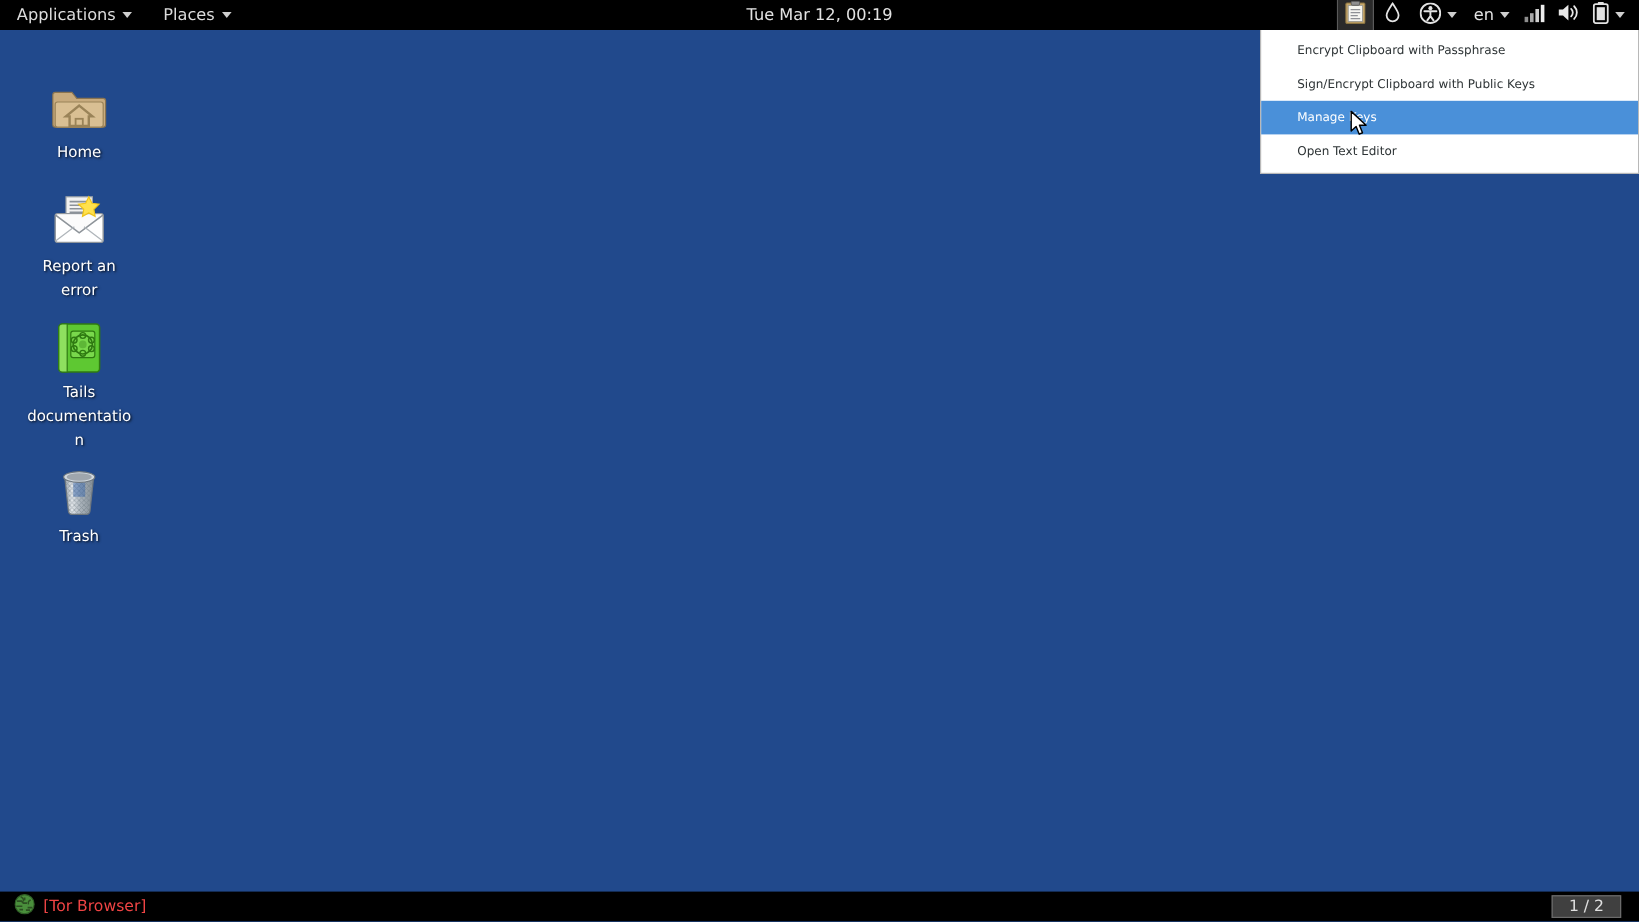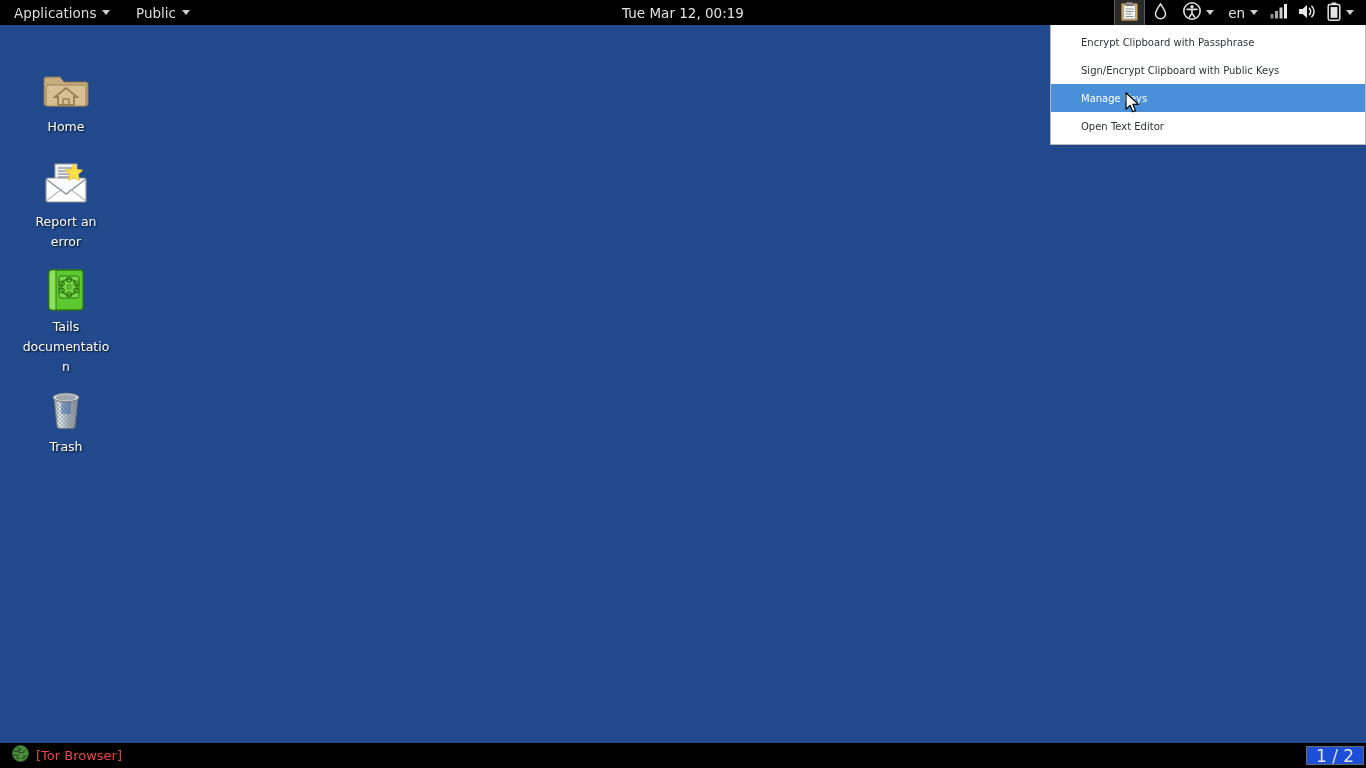--- a/index.html
+++ b/index.html
@@ -147,27 +147,27 @@
     gap: 7px;
     padding: 0 6px;
     cursor: default;
   }
   #task-button .tlabel {
     font-size: 13px;
     color: #ef4444;
   }
   #workspace-switcher {
     position: absolute;
-    right: 2px; top: 3px;
+    right: 15px; top: 3px;
     height: 19px;
     min-width: 58px;
-    background: #1d4ed8;
+    background: #404040;
     border: 1px solid #6b6b6b;
     display: flex; align-items: center; justify-content: center;
-    font-size: 17px;
+    font-size: 13px;
     color: #e0e0e0;
     cursor: default;
   }
 
   
   #cursor {
     position: absolute;
     left: 1125px; top: 92px;
     width: 16px; height: 22px;
     z-index: 200;
@@ -262,21 +262,21 @@
   <div id="clock">
     <span>Tue Mar 12, 00:19</span>
   </div>
 
   <div class="panel-menu" style="left:6px;">
     <span>Applications</span>
     <span class="caret"></span>
   </div>
 
   <div class="panel-menu" style="left:128px;">
-    <span>Public</span>
+    <span>Places</span>
     <span class="caret"></span>
   </div>
 
   <div id="tray">
 
     <div class="tray-item active">
       <span>
         <svg width="17" height="19" viewBox="0 0 17 19">
           <rect x="0.5" y="1.5" width="16" height="17" rx="1" fill="#c8a86a" stroke="#8a7340" stroke-width="1"></rect>
           <rect x="2.5" y="3.5" width="12" height="13.5" fill="#f5f5f0" stroke="#9a9a90" stroke-width=".8"></rect>

